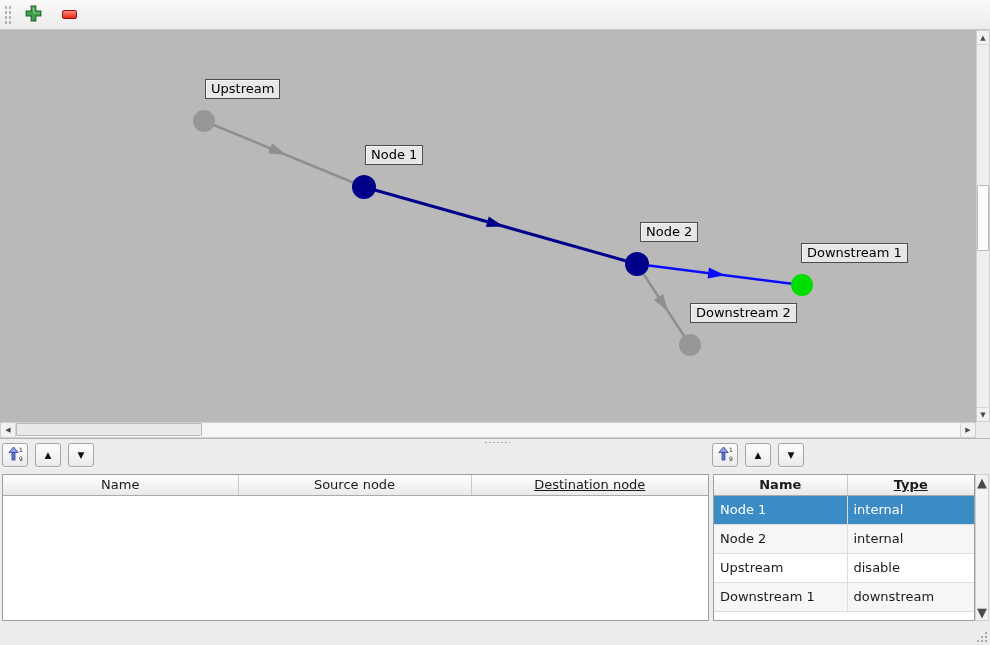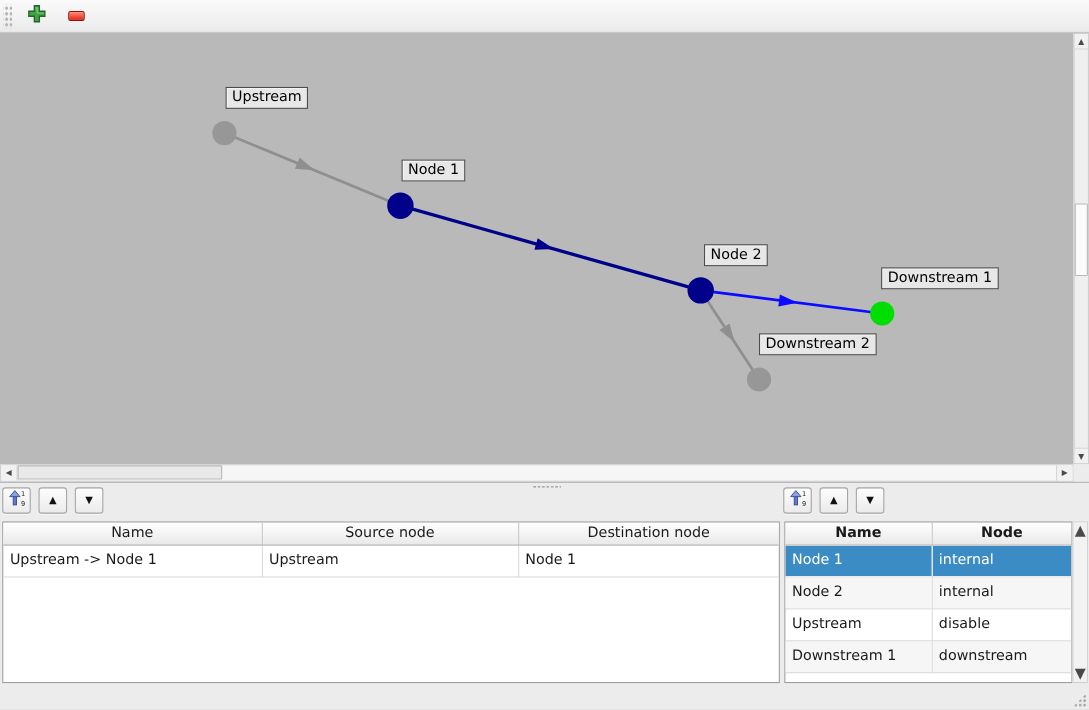--- a/index.html
+++ b/index.html
@@ -64,21 +64,21 @@
 
   
   .tableview { position:absolute; top:36px; height:147px; background:#fff;
     border:1px solid #9e9e9e; overflow:hidden; }
   .tableview.left { left:2px; width:707px; }
   .tableview.right { left:713px; width:262px; }
   table { border-collapse:collapse; table-layout:fixed; width:100%; }
   th { height:20px; font-weight:normal; font-size:13px; text-align:center;
     background:linear-gradient(#ffffff,#e9e9e9); border-right:1px solid #c9c9c9;
     border-bottom:1px solid #aaaaaa; overflow:hidden; white-space:nowrap; }
-  th:last-child { border-right:none; }
+  th:last-child { border-right:none;text-decoration:underline; }
   .tableview.right th { font-weight:bold; }
   td { height:29px; padding-left:6px; border-right:1px solid #dcdcdc;
     border-bottom:1px solid #dcdcdc; overflow:hidden; white-space:nowrap; }
   td:last-child { border-right:none; }
   tbody tr:nth-child(even) { background:#f6f6f6; }
   tbody tr.selected, tbody tr.selected:nth-child(even) { color:#fff; }
 
   .table-vscroll { position:absolute; left:975px; top:36px; width:14px; height:147px;
     background:#f3f3f3; border:1px solid #cfcfcf; display:flex; flex-direction:column; }
   .table-vscroll .v-trough { background:#f3f3f3; }
@@ -203,39 +203,34 @@
             <col>
           </colgroup>
         <thead>
           <tr>
             <th>Name</th>
             <th>Source node</th>
             <th>Destination node</th>
           </tr>
         </thead>
         <tbody>
-            <tr>
-              <td>Upstream -&gt; Node 1</td>
-              <td>Upstream</td>
-              <td>Node 1</td>
-            </tr>
           </tbody>
       </table>
     </div>
 
     <div class="tableview right">
       <table id="node-table">
         <colgroup>
             <col style="width:133px">
             <col>
           </colgroup>
         <thead>
           <tr>
             <th>Name</th>
-            <th>Node</th>
+            <th>Type</th>
           </tr>
         </thead>
         <tbody>
             <tr class="selected" style="background: rgb(59, 139, 196);">
               <td>Node 1</td>
               <td>internal</td>
             </tr>
             <tr>
               <td>Node 2</td>
               <td>internal</td>

